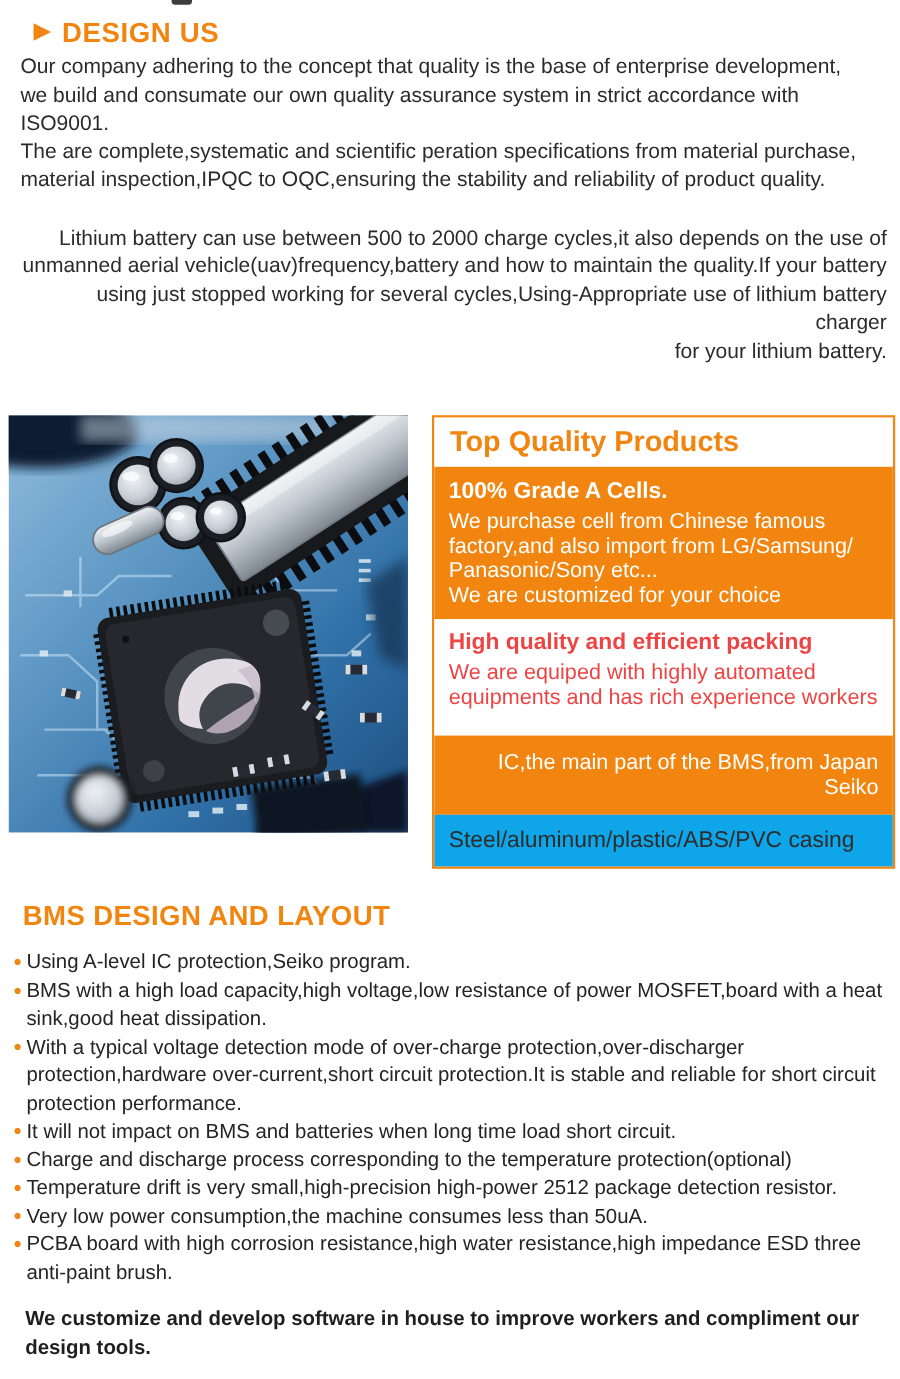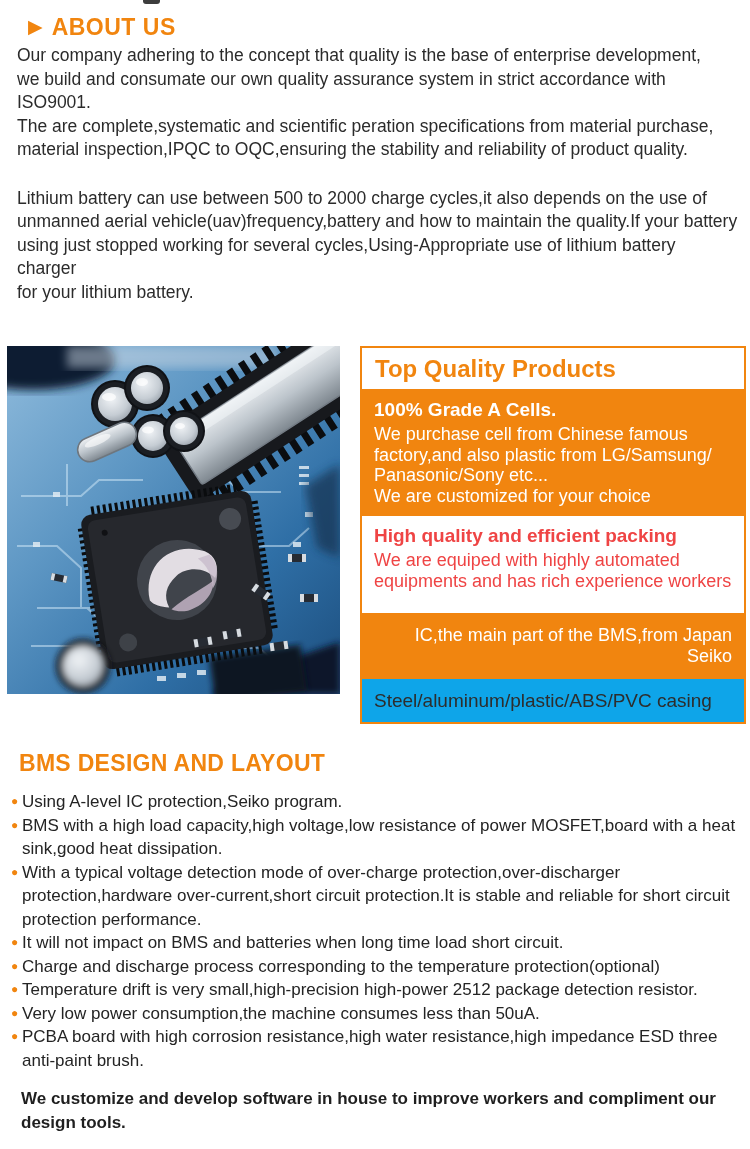--- a/index.html
+++ b/index.html
@@ -7,21 +7,21 @@
   body { font-family:"Liberation Sans", sans-serif; color:#2d2d2d; }
   .page { position:relative; width:750px; height:1149px; background:#fff; overflow:hidden; }
 
   .crop-artifact { position:absolute; left:143px; top:0; width:17px; height:4px; background:#1b1b1b; border-radius:0 0 3px 3px; opacity:.85; }
 
   .about-head { display:flex; align-items:center; gap:9px; margin:14px 0 0 28px; }
   .about-arrow { color:#F1850F; font-size:19px; line-height:26px; }
   .about-title { color:#F1850F; font-size:23px; line-height:26px; font-weight:bold; letter-spacing:.5px; }
 
   .para { margin:4px 0 0 17px; width:722px; font-size:17.5px; line-height:23.5px; white-space:pre-line; color:#2b2b2b; }
-  .para + .para { margin-top:25px; }
+  .para + .para { margin-top:25px;text-align:right; }
 
   .media { position:relative; margin-top:42px; height:352px; }
   .pcb { position:absolute; left:7px; top:0; width:333px; height:348px; overflow:hidden; }
   .pcb svg { display:block; width:100%; height:100%; }
 
   .panel { position:absolute; left:360px; top:0; width:386px; border:2px solid #F1850F; background:#fff; }
   .panel-title { background:#fff; color:#F1850F; font-weight:bold; font-size:24px; line-height:27px; padding:7px 7px 7px 13px; }
   .sec { padding:10px 12px; font-size:18px; line-height:20.5px; }
   .sec h3 { font-size:19px; line-height:22px; margin-bottom:3px; font-weight:bold; }
   .sec .sec-body { white-space:pre-line; }
@@ -41,21 +41,21 @@
 </style>
 </head>
 <body>
 
 <div class="page">
 
   <div class="crop-artifact"></div>
 
   <div class="about-head">
     <span class="about-arrow">▶</span>
-    <span class="about-title">ABOUT US</span>
+    <span class="about-title">DESIGN US</span>
   </div>
 
   <p class="para">Our company adhering to the concept that quality is the base of enterprise development,
 we build and consumate our own quality assurance system in strict accordance with ISO9001.
 The are complete,systematic and scientific peration specifications from material purchase,
 material inspection,IPQC to OQC,ensuring the stability and reliability of product quality.</p>
   <p class="para">Lithium battery can use between 500 to 2000 charge cycles,it also depends on the use of
 unmanned aerial vehicle(uav)frequency,battery and how to maintain the quality.If your battery
 using just stopped working for several cycles,Using-Appropriate use of lithium battery charger
 for your lithium battery.</p>
@@ -220,21 +220,21 @@
             <circle r="20" fill="url(#capTop)"></circle>
         </g>
       </svg>
     </figure>
 
     <aside class="panel">
       <div class="panel-title">Top Quality Products</div>
       <div class="sec orange">
         <h3>100% Grade A Cells.</h3>
         <div class="sec-body">We purchase cell from Chinese famous
-factory,and also plastic from LG/Samsung/
+factory,and also import from LG/Samsung/
 Panasonic/Sony etc...
 We are customized for your choice</div>
       </div>
       <div class="sec white">
         <h3>High quality and efficient packing</h3>
         <div class="sec-body">We are equiped with highly automated
 equipments and has rich experience workers</div>
       </div>
       <div class="banner orange">IC,the main part of the BMS,from Japan Seiko</div>
       <div class="banner white">Steel/aluminum/plastic/ABS/PVC casing</div>

